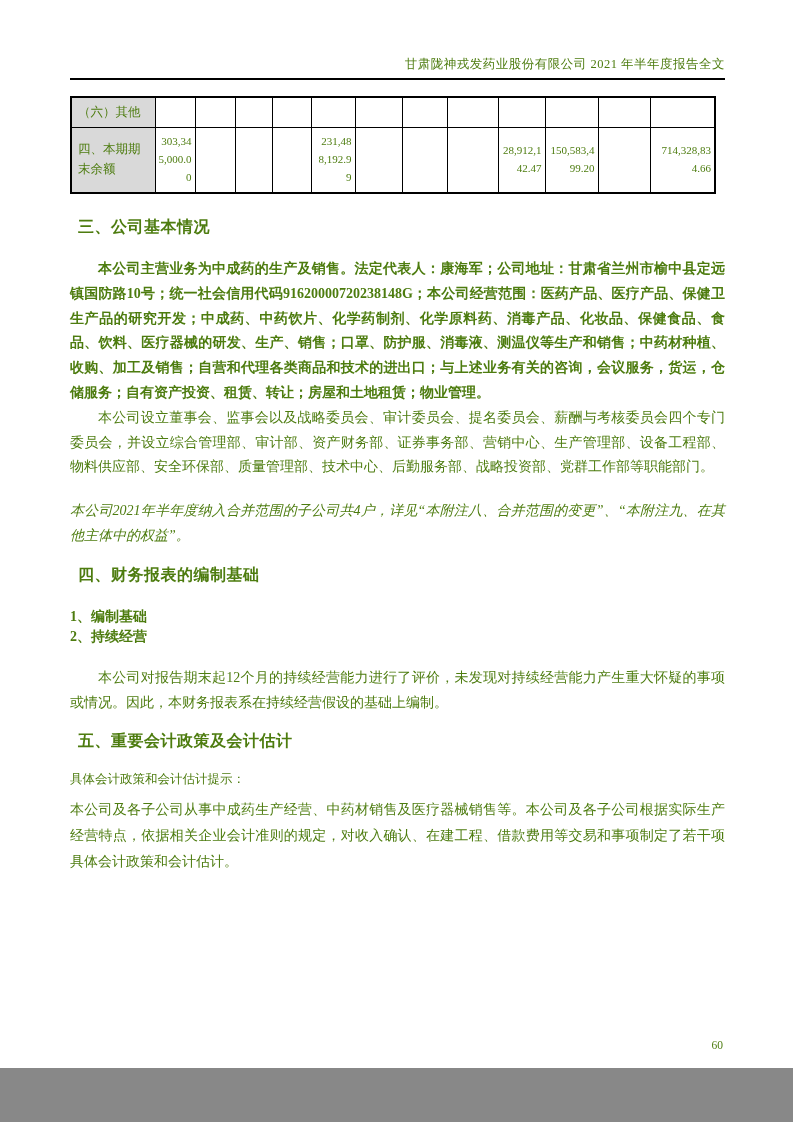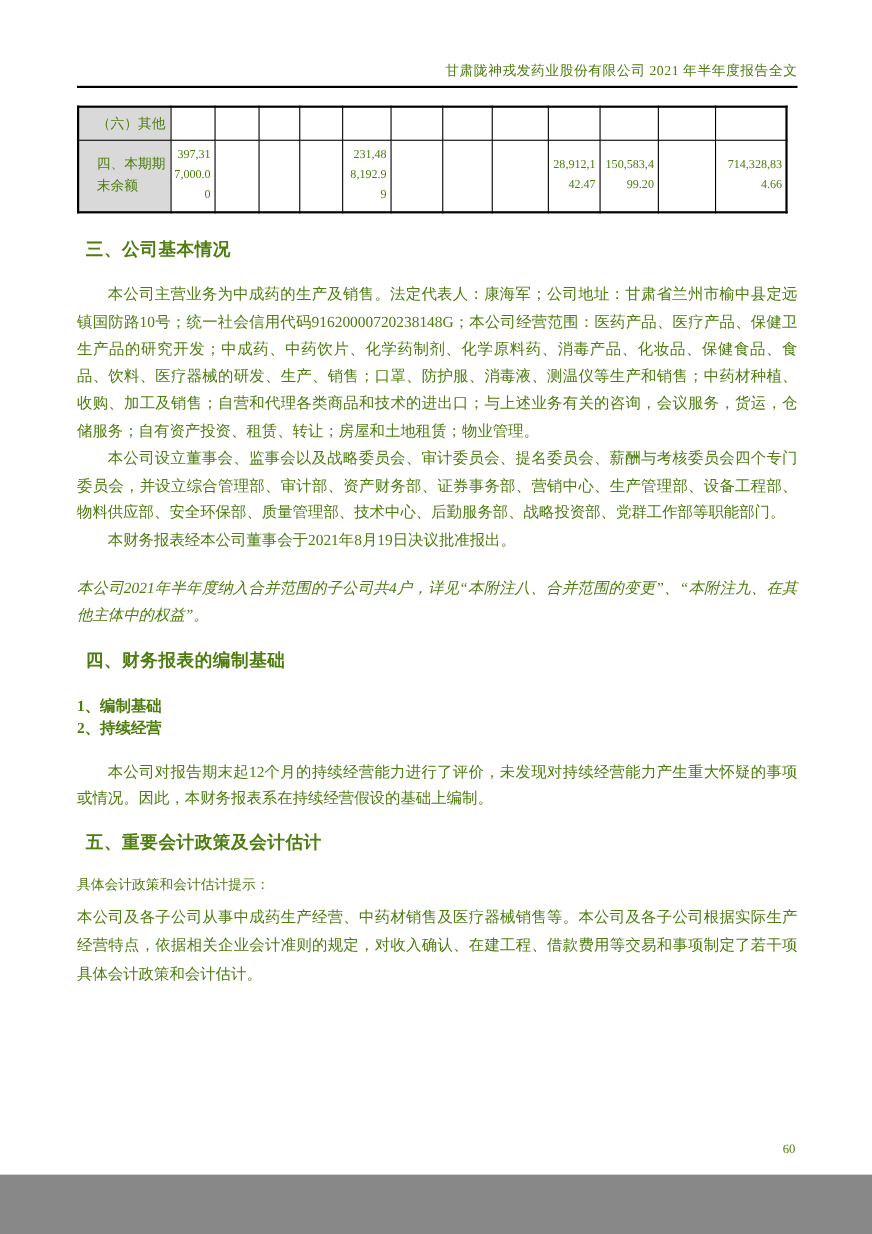--- a/index.html
+++ b/index.html
@@ -35,21 +35,21 @@
     vertical-align:middle;
     word-break:break-all;
     line-height:1.6;
   }
   table.equity{border:2px solid #000;}
   table.equity td.lbl{
     background:#d9d9d9;
     text-align:left;
     font-size:12.5px;
     word-break:normal;
-    padding-left:16px;
+    padding-left:6px;
     line-height:1.55;
   }
   tr.r1{height:30px;}
   tr.r2{height:66px;}
   
   .h-section{
     font-size:16px;
     font-weight:bold;
     margin:23px 0 0 8px;
     letter-spacing:.5px;
@@ -59,21 +59,21 @@
     font-weight:bold;
     margin:22px 0 0 0;
   }
   p.body{
     font-size:14px;
     line-height:24.8px;
     margin:0;
     text-align:justify;
     text-indent:2em;
   }
-  p.body.first{margin-top:19px;}
+  p.body.first{margin-top:19px;font-weight:bold;}
   p.body.noindent{text-indent:0;}
   p.gap{margin-top:19px;font-style:italic;}
   p.after-sub{margin-top:20px;}
   .note{
     font-size:12.5px;
     margin:19px 0 0 0;
   }
   p.last{
     margin-top:9px;
     line-height:26px;
@@ -122,40 +122,39 @@
         <td></td>
         <td></td>
         <td></td>
         <td></td>
         <td></td>
         <td></td>
         <td></td>
       </tr>
       <tr class="r2">
         <td class="lbl">四、本期期末余额</td>
-        <td>397,317,000.00</td>
+        <td>303,345,000.00</td>
         <td></td>
         <td></td>
         <td></td>
         <td>231,488,192.99</td>
         <td></td>
         <td></td>
         <td></td>
         <td>28,912,142.47</td>
         <td>150,583,499.20</td>
         <td></td>
         <td>714,328,834.66</td>
       </tr>
     </tbody>
       </table>
 
     <div class="h-section">三、公司基本情况</div>
     <p class="body first">本公司主营业务为中成药的生产及销售。法定代表人：康海军；公司地址：甘肃省兰州市榆中县定远镇国防路10号；统一社会信用代码91620000720238148G；本公司经营范围：医药产品、医疗产品、保健卫生产品的研究开发；中成药、中药饮片、化学药制剂、化学原料药、消毒产品、化妆品、保健食品、食品、饮料、医疗器械的研发、生产、销售；口罩、防护服、消毒液、测温仪等生产和销售；中药材种植、收购、加工及销售；自营和代理各类商品和技术的进出口；与上述业务有关的咨询，会议服务，货运，仓储服务；自有资产投资、租赁、转让；房屋和土地租赁；物业管理。</p>
     <p class="body">本公司设立董事会、监事会以及战略委员会、审计委员会、提名委员会、薪酬与考核委员会四个专门委员会，并设立综合管理部、审计部、资产财务部、证券事务部、营销中心、生产管理部、设备工程部、物料供应部、安全环保部、质量管理部、技术中心、后勤服务部、战略投资部、党群工作部等职能部门。</p>
-    <p class="body">本财务报表经本公司董事会于2021年8月19日决议批准报出。</p>
     <p class="body noindent gap">本公司2021年半年度纳入合并范围的子公司共4户，详见“本附注八、合并范围的变更”、“本附注九、在其他主体中的权益”。</p>
 
     <div class="h-section" style="margin-top:16px">四、财务报表的编制基础</div>
     <div class="h-sub">1、编制基础</div>
     <div class="h-sub" style="margin-top:2px">2、持续经营</div>
     <p class="body after-sub">本公司对报告期末起12个月的持续经营能力进行了评价，未发现对持续经营能力产生重大怀疑的事项或情况。因此，本财务报表系在持续经营假设的基础上编制。</p>
 
     <div class="h-section" style="margin-top:16px">五、重要会计政策及会计估计</div>
     <div class="note">具体会计政策和会计估计提示：</div>
     <p class="body noindent last">本公司及各子公司从事中成药生产经营、中药材销售及医疗器械销售等。本公司及各子公司根据实际生产经营特点，依据相关企业会计准则的规定，对收入确认、在建工程、借款费用等交易和事项制定了若干项具体会计政策和会计估计。</p>

